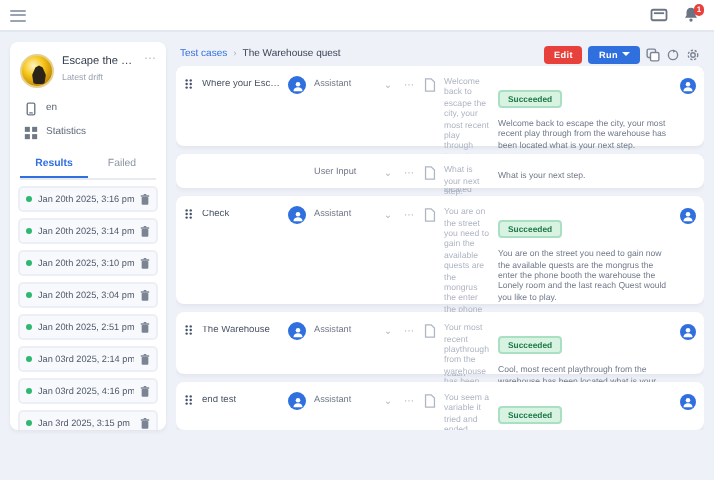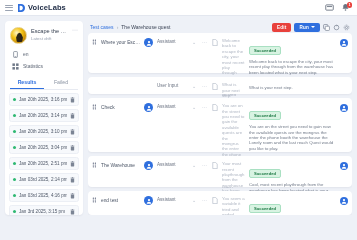--- a/index.html
+++ b/index.html
@@ -140,29 +140,20 @@
 <body>
 
 <div class="app">
 
   <div class="topbar">
     <div class="hamburger">
         <i></i>
         <i></i>
         <i></i>
       </div>
-    <div class="brand">
-      <span class="brand-mark">
-        <svg width="7" height="8" viewBox="0 0 7 8">
-            <path d="M0 0h3.2c2 0 3.8 1.5 3.8 4S5.2 8 3.2 8H0z" fill="#2f6fde"></path>
-            <path d="M1.6 1.8h1.4c1 0 1.8.9 1.8 2.2S4 6.2 3 6.2H1.6z" fill="#fff"></path>
-          </svg>
-      </span>
-      <span class="brand-name">VoiceLabs</span>
-    </div>
     <div class="topbar-right">
       <span class="tb-icon">
         <svg width="9" height="9" viewBox="0 0 12 12">
             <rect x="1" y="2.5" width="10" height="7" rx="1" fill="none" stroke="#6b7482" stroke-width="1.2"></rect>
             <rect x="2.6" y="4.2" width="6.8" height="1.2" fill="#6b7482"></rect>
           </svg>
       </span>
       <span class="tb-icon">
         <svg width="9" height="9" viewBox="0 0 12 12">
             <path d="M6 1.2c-1.8 0-3 1.3-3 3v2.1L2 7.8h8L9 6.3V4.2c0-1.7-1.2-3-3-3z" fill="#6b7482"></path>

